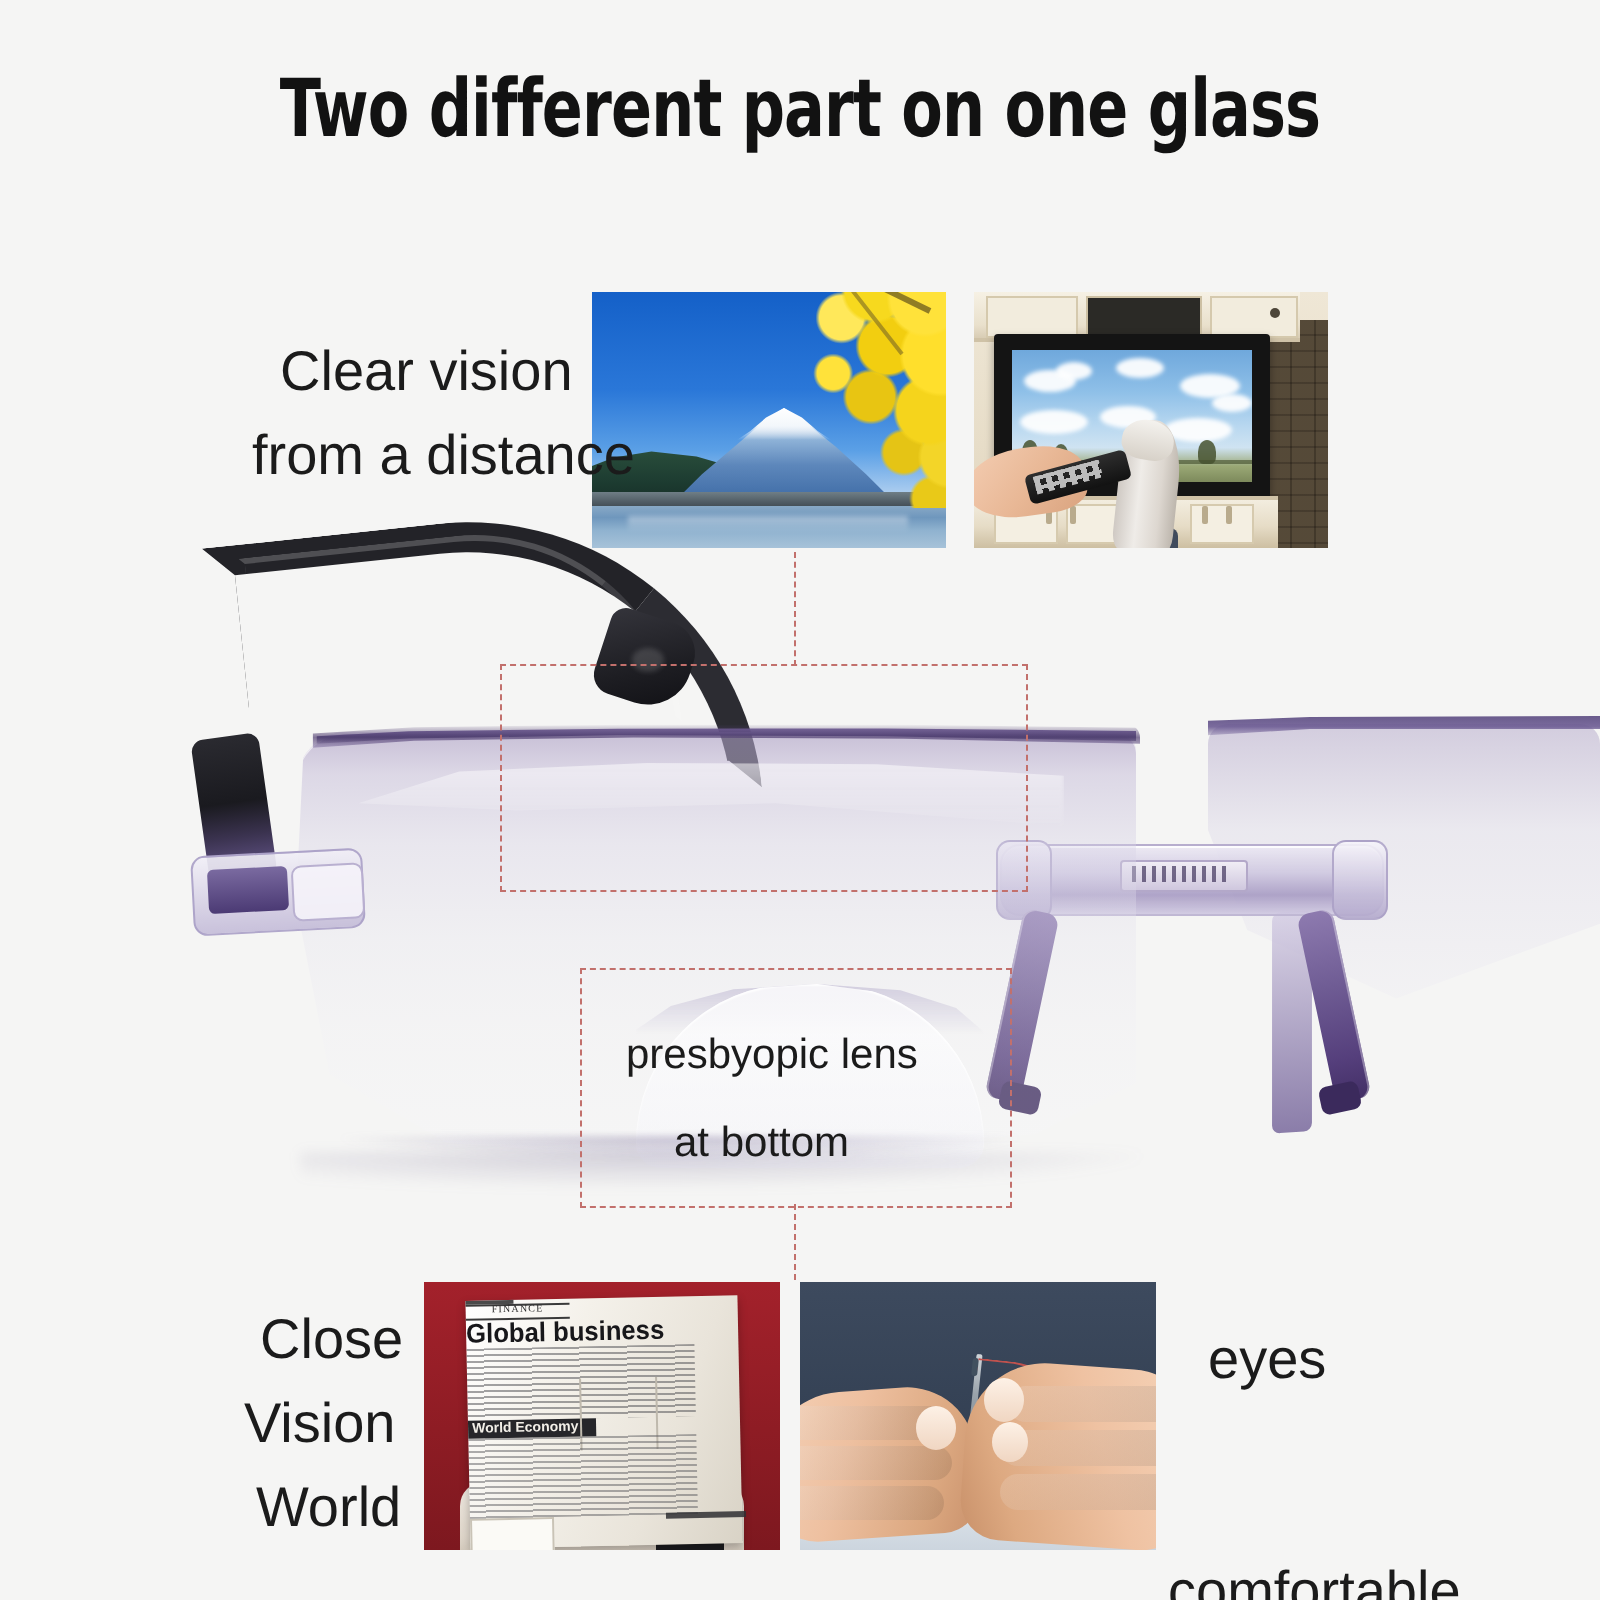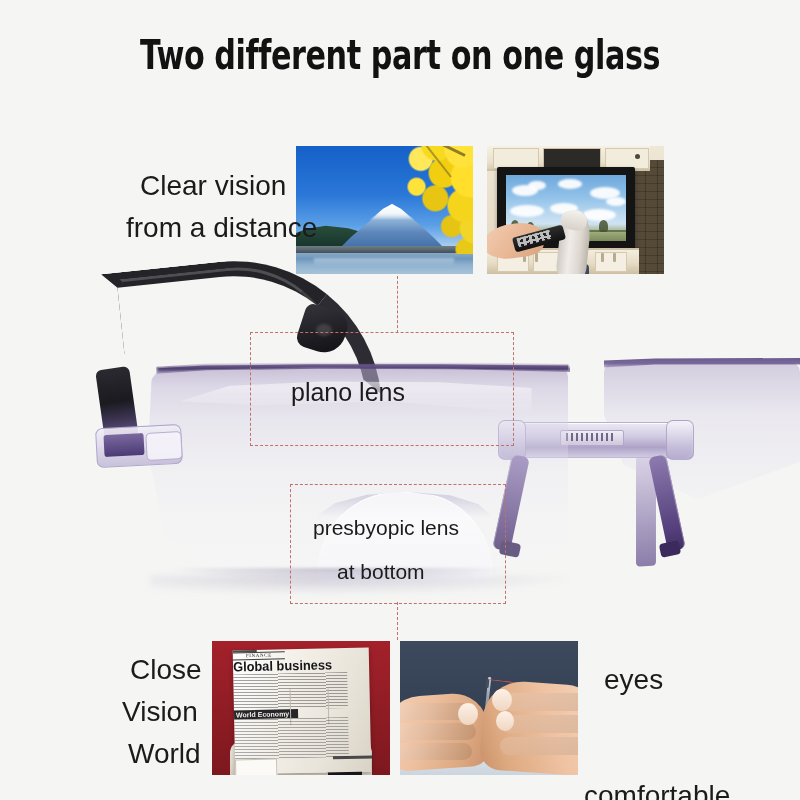--- a/index.html
+++ b/index.html
@@ -636,21 +636,20 @@
     <div class="hinge-block"></div>
     <div class="hinge-inner"></div>
     <div class="hinge-tab"></div>
 
     <div class="glass-shadow"></div>
   </div>
 
   <div class="dashbox" id="box-plano"></div>
   <div class="dashbox" id="box-presby"></div>
 
-  <div class="caption" style="left:291px; top:372px; font-size:25px;">plano lens</div>
 
   <div class="caption" style="left:313px; top:508px; font-size:21px;">presbyopic lens</div>
   <div class="caption" style="left:337px; top:552px; font-size:21px;">at bottom</div>
 
   <div class="photo" id="photo-news">
     <div class="news-wall"></div>
     <div class="news-chair"></div>
     <div class="news-shoulder-l"></div>
     <div class="news-shoulder-r"></div>
     <div class="np-hand-l"></div>

